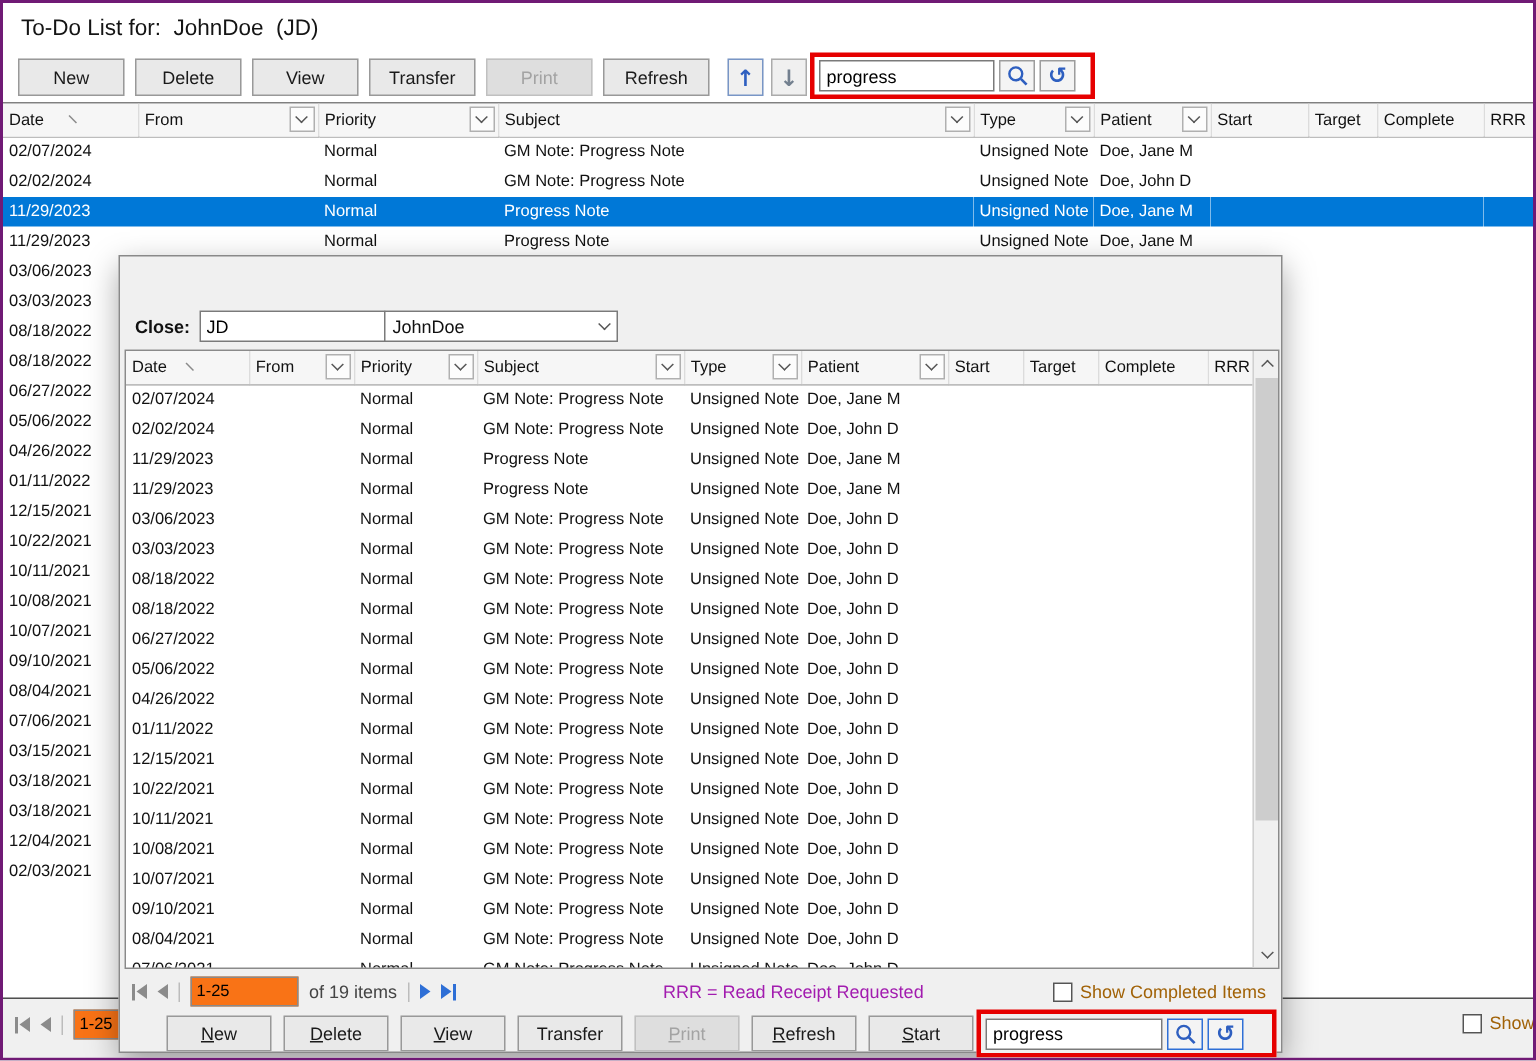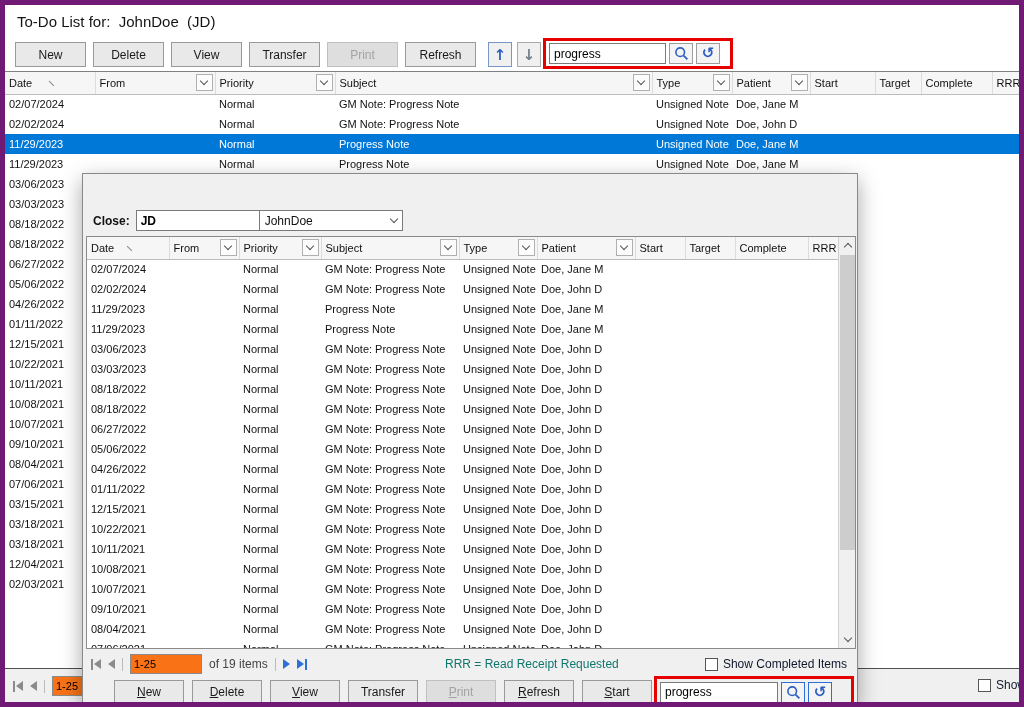--- a/index.html
+++ b/index.html
@@ -1,19 +1,19 @@
 <!DOCTYPE html>
 <html><head>
 <meta charset="utf-8">
 <style>
   * { box-sizing: border-box; margin: 0; padding: 0; }
   html,body { background:#cfcfcf; }
   #app {
     position:relative; width:1024px; height:707px; overflow:hidden;
-    background:#ffffff; border:5px solid #701a75;
+    background:#ffffff; border:2px solid #701a75;
     font-family:"Liberation Sans", sans-serif; color:#111;
   }
 
   
   .mw-titlebar { position:absolute; left:0; top:0; width:100%; height:33px; background:#fff; }
   .mw-title { position:absolute; left:12px; top:8px; font-size:15px; white-space:pre; color:#141414; }
 
   .mw-toolbar { position:absolute; left:0; top:33px; width:100%; height:33px; background:#fff; }
   .tb-left { position:absolute; left:10px; top:4px; display:flex; gap:7px; }
   .btn {
@@ -65,51 +65,51 @@
   .pg-input { height:20px; border:1px solid #8a8a8a; font-size:11px; padding:0 3px; font-family:"Liberation Sans",sans-serif; background:#f97316; }
   .mw-pag .pg-input { width:58px; }
   .tri { width:0; height:0; border-top:5px solid transparent; border-bottom:5px solid transparent; }
   .tri-l { border-right:7px solid currentColor; }
   .tri-r { border-left:7px solid currentColor; }
   .pg-bar { width:2px; height:11px; background:currentColor; }
   .pg-ico { display:flex; align-items:center; gap:1px; }
   .c-gray { color:#8b8b8b; } .c-blue { color:#2e6fd6; }
   .vsep { width:1px; height:13px; background:#bcbcbc; }
   .chk { width:13px; height:13px; border:1px solid #555; background:#fff; flex:none; }
-  .chk-row { display:flex; align-items:center; gap:5px; font-size:12px; white-space:nowrap; color:#0f172a; }
+  .chk-row { display:flex; align-items:center; gap:5px; font-size:12px; white-space:nowrap; color:#a16207; }
   .mw-show { position:absolute; left:973px; top:9px; }
 
   
   .dialog { position:absolute; left:77px; top:168px; width:776px; height:532px; background:#f0f0f0;
             border:1px solid #898989; box-shadow:0 7px 20px rgba(0,0,0,.35); }
   .dlg-titlebar { position:absolute; left:0; top:0; width:100%; height:30px; background:#fff; border-bottom:1px solid #9f9f9f; }
   .dlg-title { position:absolute; left:12px; top:8px; font-size:12px; color:#141414; }
   .win-controls { position:absolute; right:0; top:0; height:29px; display:flex; }
   .wc { width:44px; height:29px; display:flex; align-items:center; justify-content:center; color:#3a3a3a; }
   .glyph-min { width:11px; height:1px; background:#3a3a3a; }
   .glyph-max { width:10px; height:10px; border:1px solid #3a3a3a; background:transparent; }
   .glyph-close { font-family:"DejaVu Sans",sans-serif; font-size:17px; line-height:1; color:#3a3a3a; }
 
   .dlg-owner { position:absolute; left:10px; top:33px; height:27px; display:flex; align-items:center; gap:6px; }
   .owner-label { font-size:12px; font-weight:bold; }
-  .owner-code { width:124px; height:21px; border:1px solid #7a7a7a; font-size:12px; font-weight:bold; padding:0 4px; font-family:"Liberation Sans",sans-serif; }
-  .owner-combo { width:144px; height:21px; border:1px solid #7a7a7a; background:#fff; margin-left:-7px;
+  .owner-code { width:124px; height:21px; border:1px solid #7a7a7a; font-size:12px; font-weight:normal; padding:0 4px; font-family:"Liberation Sans",sans-serif; }
+  .owner-combo { width:156px; height:21px; border:1px solid #7a7a7a; background:#fff; margin-left:-7px;
                  display:flex; align-items:center; justify-content:space-between; padding:0 5px; font-size:12px; }
 
   .dlg-list { position:absolute; left:3px; top:62px; width:770px; height:413px; background:#fff; border:1px solid #8a8a8a; overflow:hidden; }
   .dlg-table { width:753px; }
   .vscroll { position:absolute; right:0; top:0; width:17px; height:100%; background:#f0f0f0; border-left:1px solid #d0d0d0; }
   .vs-btn { position:absolute; left:0; width:17px; height:17px; display:flex; align-items:center; justify-content:center; }
   .vs-up { top:0; } .vs-down { bottom:0; }
   .vs-thumb { position:absolute; left:1px; top:18px; width:15px; height:295px; background:#cdcdcd; }
 
   .dlg-pag { position:absolute; left:0; top:477px; width:100%; height:26px; }
   .dlg-pag-left { position:absolute; left:8px; top:3px; }
   .dlg-pag .pg-input { width:72px; }
-  .rrr-note { position:absolute; left:362px; top:6px; font-size:12px; color:#0f766e; }
+  .rrr-note { position:absolute; left:362px; top:6px; font-size:12px; color:#a21caf; }
   .dlg-show { position:absolute; right:10px; top:6px; }
 
   .dlg-buttons { position:absolute; left:0; top:504px; width:100%; height:28px; }
   .dlg-btn-row { position:absolute; left:31px; top:2px; display:flex; gap:8px; }
   .dlg-btn-row .btn { width:70px; height:24px; }
   .dlg-search { position:absolute; right:3px; top:-2px; width:200px; height:32px; background:#f0f0f0; }
   .dlg-search .search-input { width:118px; }
 </style>
 </head>
 <body>

